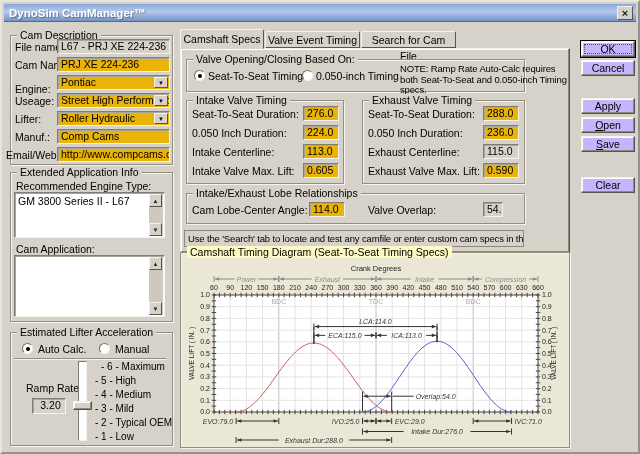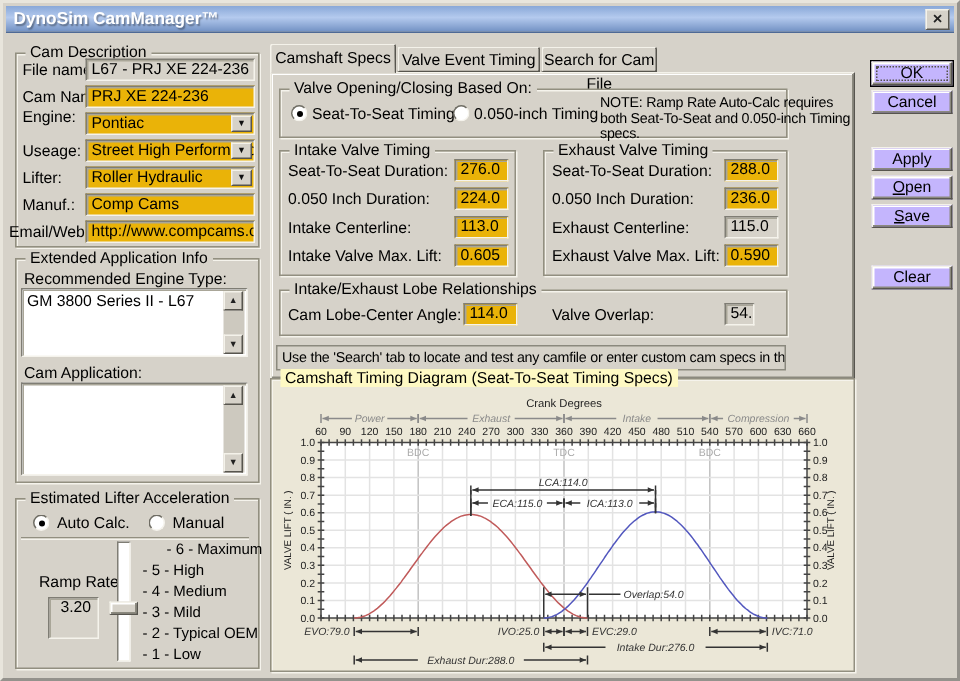--- a/index.html
+++ b/index.html
@@ -96,21 +96,21 @@
 
   <div class="group" style="left:8px; top:33px; width:163px; height:130px;">
     <span class="group-title">Cam Description</span>
   </div>
   <span class="lbl" style="left:13px; top:39px;">File name:</span>
   <div class="field ro" style="left:55px; top:37px; width:113px; height:15px;">L67 - PRJ XE 224-236 +1.6-1.</div>
 
   <span class="lbl" style="left:13px; top:57px;">Cam Name:</span>
   <div class="field" style="left:55px; top:55px; width:113px; height:15px;">PRJ XE 224-236</div>
 
-  <span class="lbl" style="left:13px; top:70px;">Engine:</span>
+  <span class="lbl" style="left:13px; top:81px;">Engine:</span>
   <div class="field" style="left:55px; top:73px; width:113px; height:15px;">
     <span>Pontiac</span>
     <span class="drop-btn">▼</span>
   </div>
 
   <span class="lbl" style="left:13px; top:93px;">Useage:</span>
   <div class="field" style="left:55px; top:91px; width:113px; height:15px;">
     <span>Street High Performance</span>
     <span class="drop-btn">▼</span>
   </div>
@@ -150,36 +150,36 @@
   <div class="group" style="left:8px; top:330px; width:163px; height:114px;">
     <span class="group-title">Estimated Lifter Acceleration</span>
   </div>
   <span class="radio checked" style="left:20px; top:341px;"></span>
   <span class="lbl" style="left:36px; top:341px;">Auto Calc.</span>
   <span class="radio" style="left:97px; top:341px;"></span>
   <span class="lbl" style="left:113px; top:341px;">Manual</span>
   <div class="hsep" style="left:12px; top:356px; width:152px;"></div>
 
   <span class="lbl" style="left:24px; top:380px;">Ramp Rate:</span>
-  <div class="field ro" style="left:30px; top:396px; width:34px; height:28px; text-align:center;">3.20</div>
+  <div class="field ro" style="left:30px; top:396px; width:34px; height:16px; text-align:center;">3.20</div>
 
   <div class="slider-track" style="left:76px; top:359px; height:80px;"></div>
   <div class="slider-thumb" style="left:71px; top:399px;"></div>
-  <span class="level" style="left:109px; top:359px;">- 6 - Maximum</span>
+  <span class="level" style="left:99px; top:359px;">- 6 - Maximum</span>
   <span class="level" style="left:93px; top:373px;">- 5 - High</span>
   <span class="level" style="left:93px; top:387px;">- 4 - Medium</span>
   <span class="level" style="left:93px; top:401px;">- 3 - Mild</span>
   <span class="level" style="left:93px; top:415px;">- 2 - Typical OEM</span>
   <span class="level" style="left:93px; top:429px;">- 1 - Low</span>
 
   <div class="tabpage" style="left:178px; top:46px; width:390px; height:205px;"></div>
   <div class="tabstrip" style="left:178px; top:27px; width:390px; height:20px;">
     <div class="tab active" style="left:0; width:84px;">Camshaft Specs</div>
     <div class="tab inactive" style="left:85px; width:95px;">Valve Event Timing</div>
-    <div class="tab inactive" style="left:181px; width:77px;">Search for Cam File</div>
+    <div class="tab inactive" style="left:181px; width:95px;">Search for Cam File</div>
   </div>
 
   <div class="group" style="left:184px; top:57px; width:339px; height:33px;">
     <span class="group-title">Valve Opening/Closing Based On:</span>
   </div>
   <span class="radio checked" style="left:192px; top:68px;"></span>
   <span class="lbl" style="left:206px; top:68px;">Seat-To-Seat Timing</span>
   <span class="radio" style="left:300px; top:68px;"></span>
   <span class="lbl" style="left:314px; top:68px;">0.050-inch Timing</span>
   <div class="note" style="left:398px; top:62px; width:172px;">NOTE: Ramp Rate Auto-Calc requires both Seat-To-Seat and 0.050-inch Timing specs.</div>

